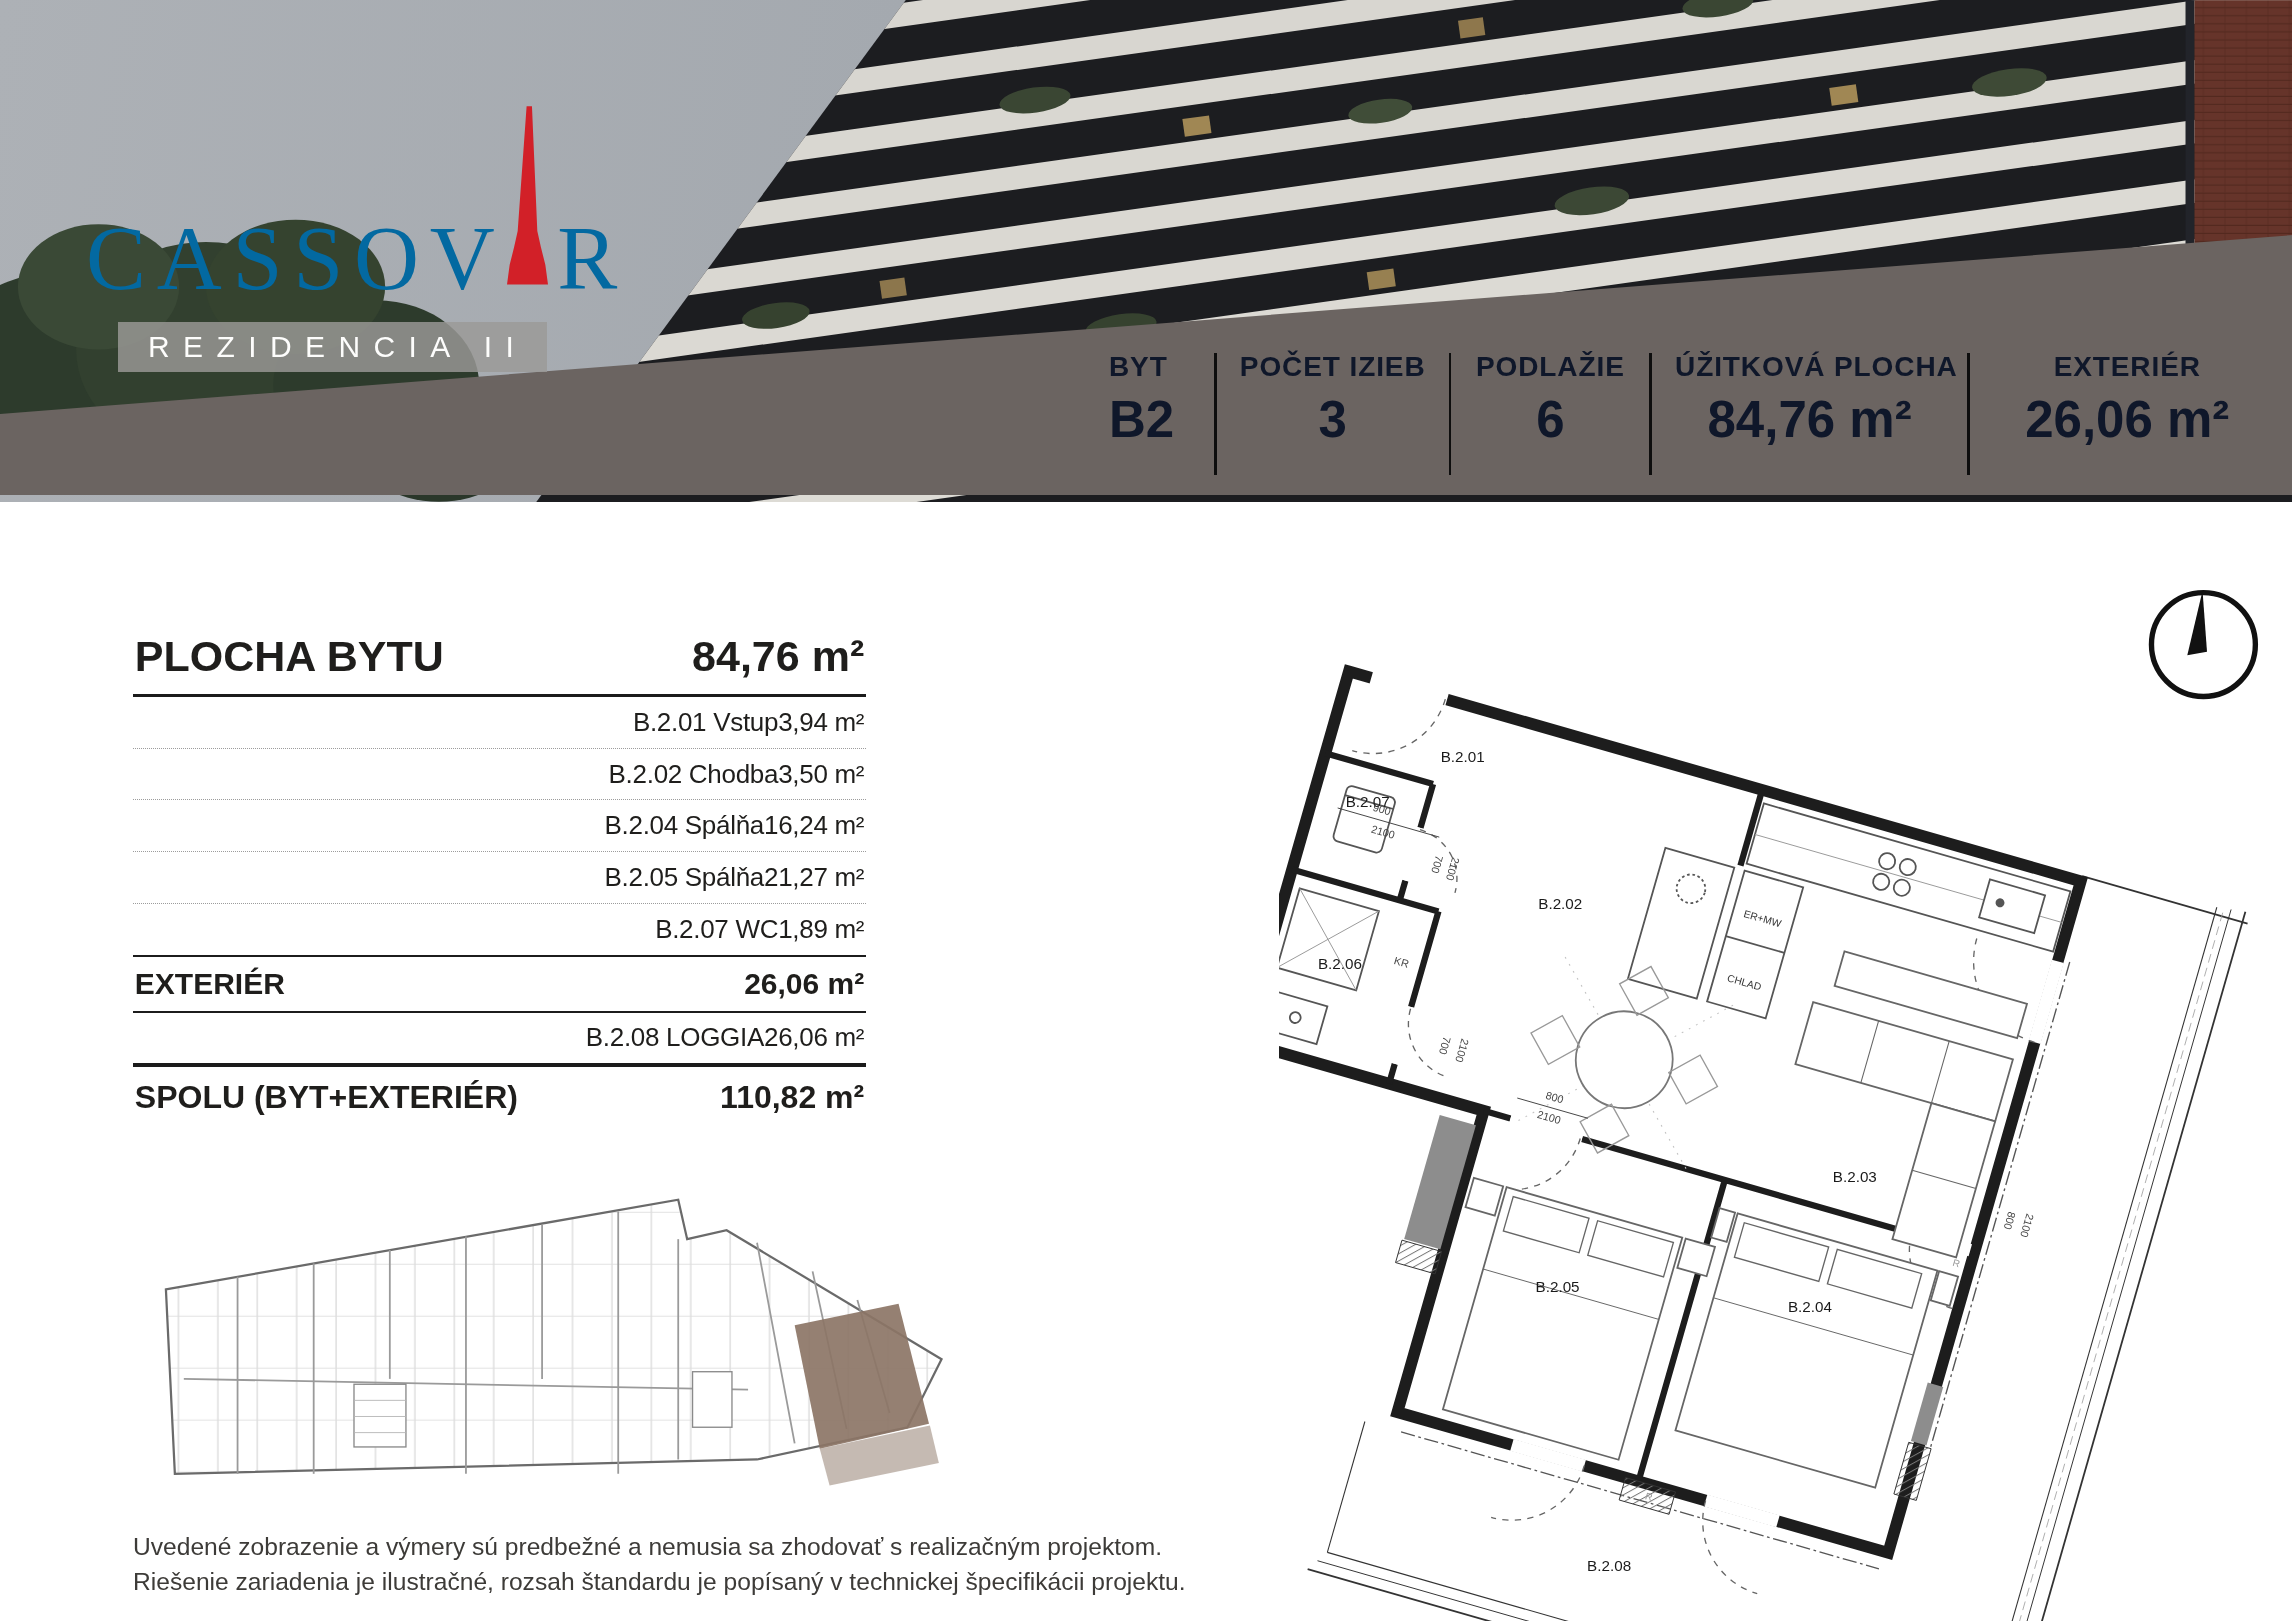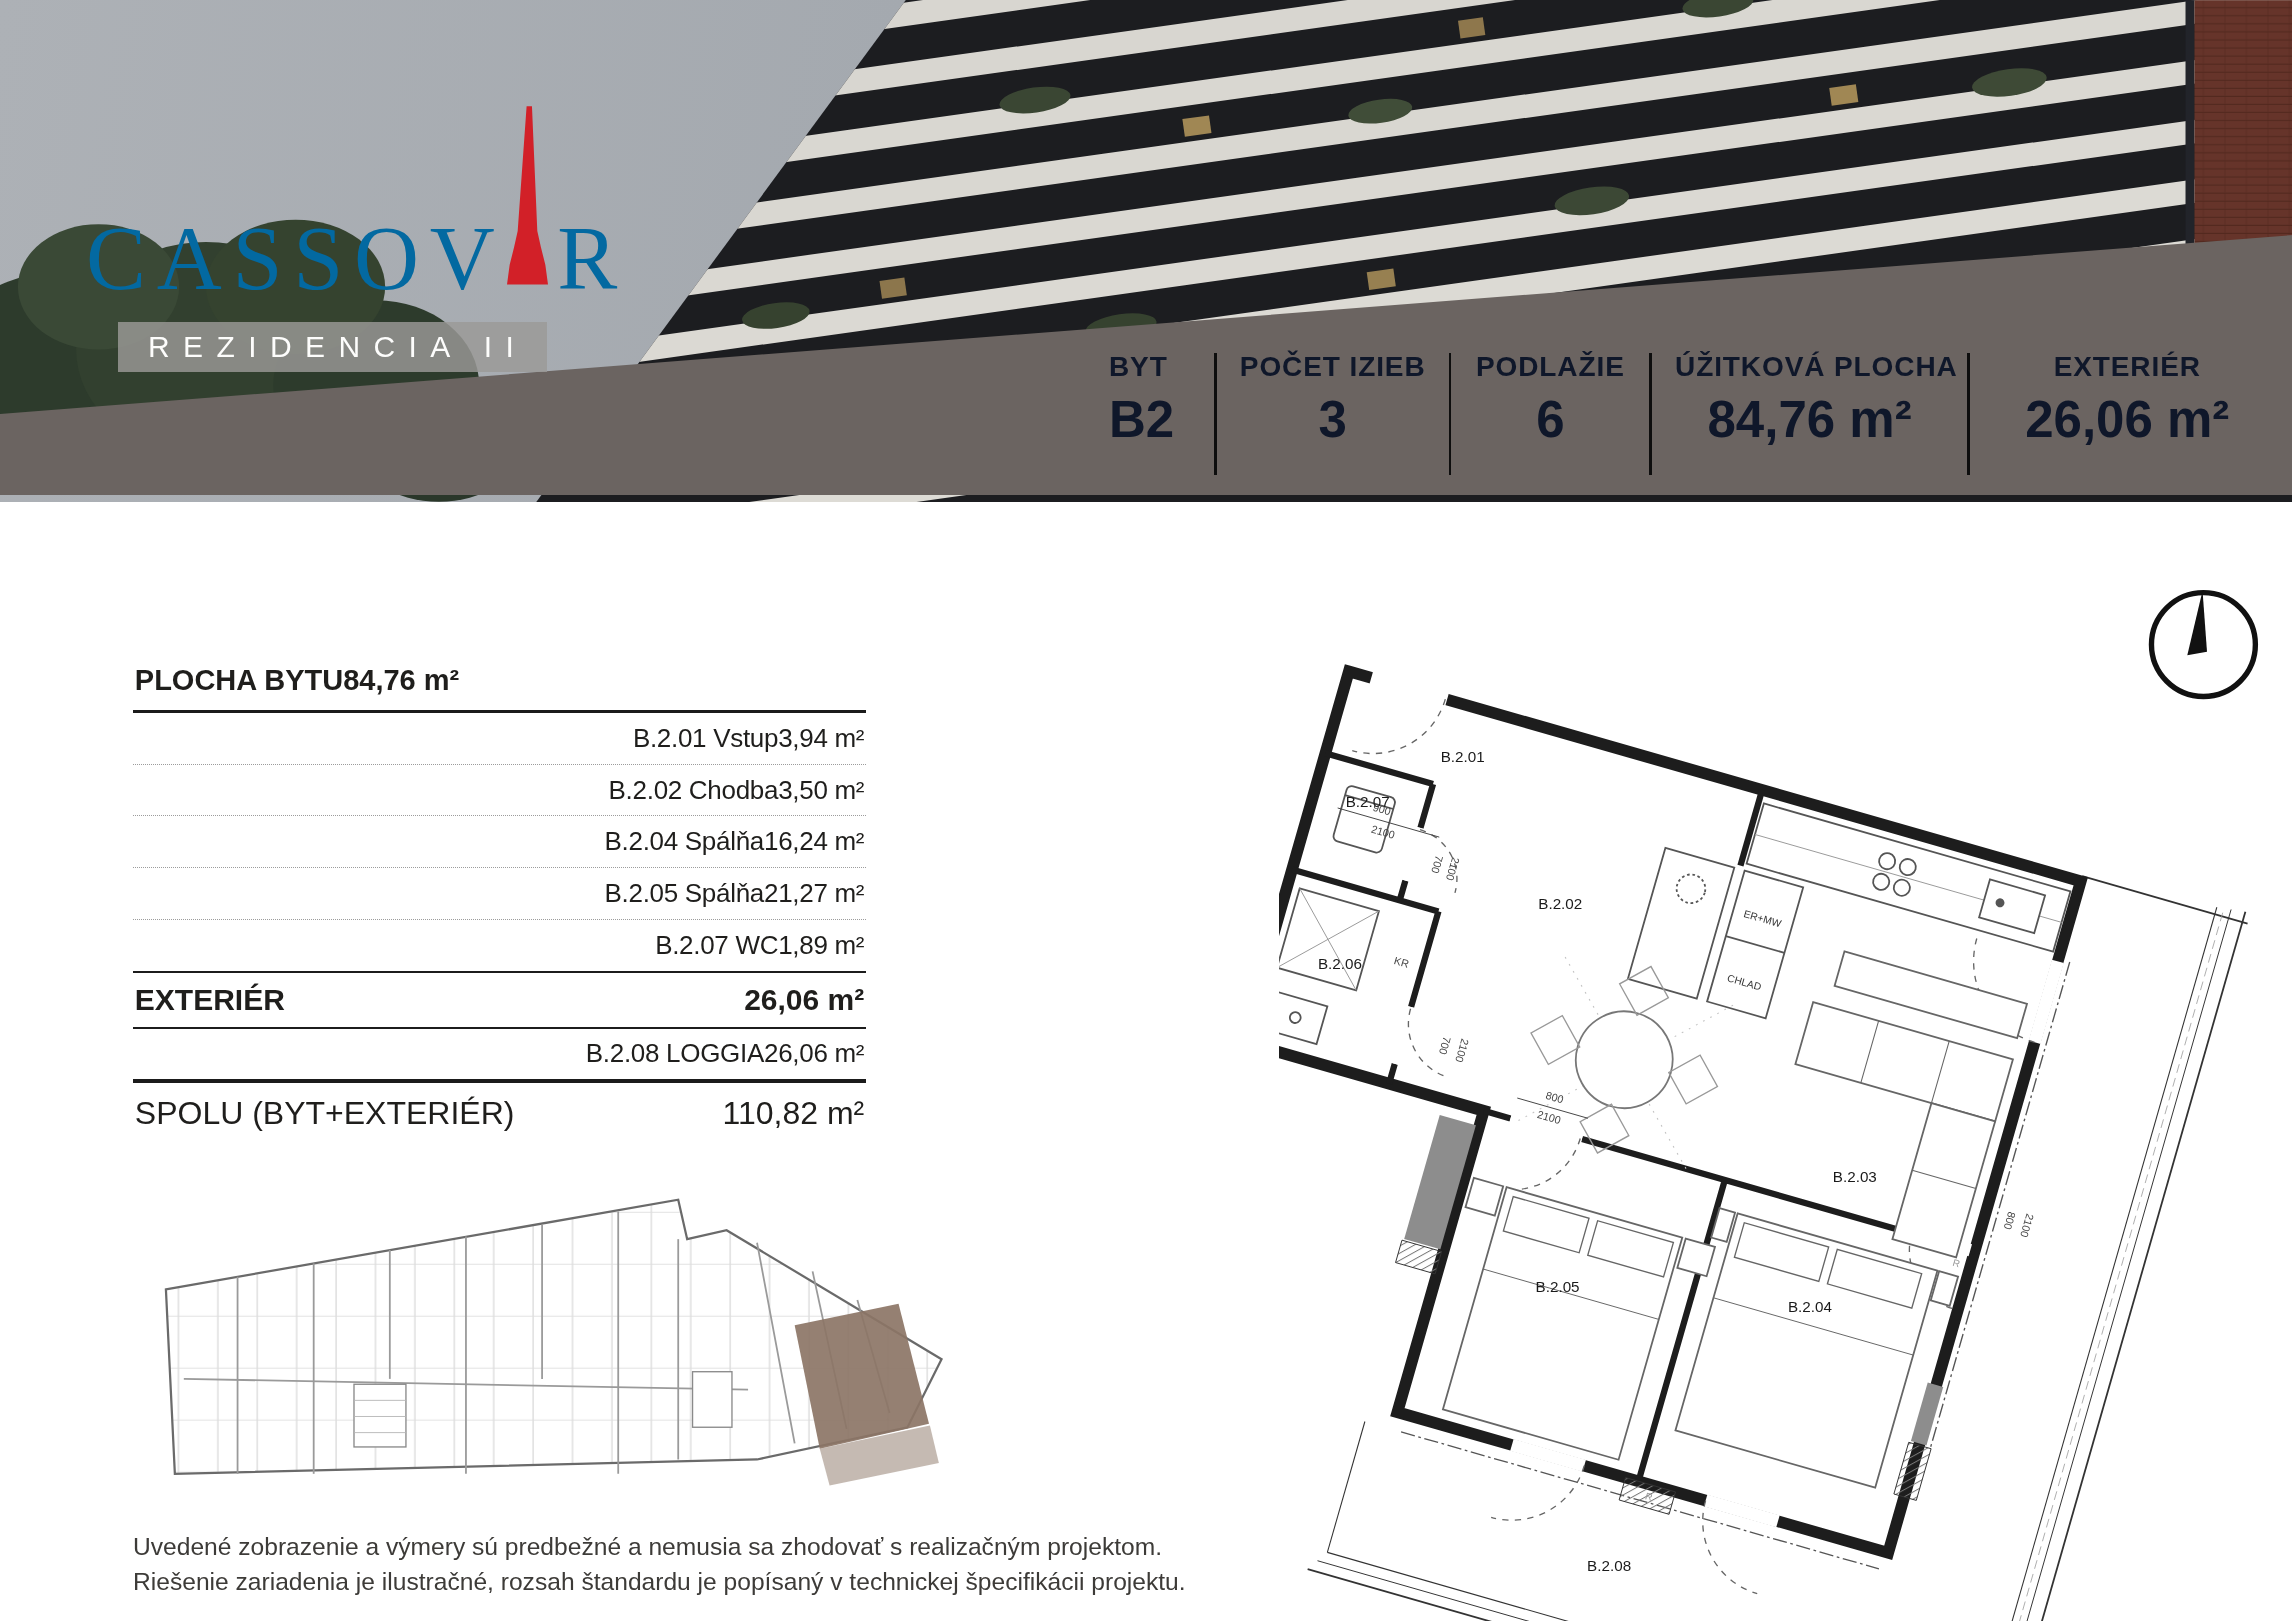--- a/index.html
+++ b/index.html
@@ -21,28 +21,28 @@
   
   #logo{left:86px;top:106px;}
   .brand{display:flex;align-items:flex-end;color:#0369a1;
     font-family:"Liberation Serif","DejaVu Serif",serif;font-size:90px;line-height:1;
     letter-spacing:10.7px;font-weight:400;}
   .brand svg{margin:0 9px 14.3px 1.8px;display:block;}
   .tagline{display:inline-block;margin:18px 0 0 32px;background:rgba(155,154,151,0.82);
     color:#fdfdfc;font-size:30px;letter-spacing:13.4px;padding:8px 19.7px 8px 30px;font-weight:400;}
   
   #table{left:133px;top:627px;width:733px;}
-  .t-head{display:flex;font-weight:700;font-size:29px;
-    padding:5.4px 1.8px 12.5px 1.8px;border-bottom:3.6px solid #1b1b1b;margin-top:32px;}
+  .t-head{display:flex;justify-content:space-between;font-weight:700;font-size:43px;
+    padding:5.4px 1.8px 12.5px 1.8px;border-bottom:3.6px solid #1b1b1b;}
   .t-row{display:flex;justify-content:flex-end;font-size:26px;padding:9.9px 1.8px 9.9px 1.8px;
     border-bottom:1.8px dotted #9c9c9c;letter-spacing:-0.3px;}
   .t-row.no-dot{border-bottom:none;}
   .t-ext{display:flex;justify-content:space-between;font-weight:700;font-size:30px;
     padding:9.9px 1.8px;border-top:2.7px solid #1c1c1c;border-bottom:2.7px solid #1c1c1c;}
-  .t-total{display:flex;justify-content:space-between;font-weight:400;font-size:32px;
+  .t-total{display:flex;justify-content:space-between;font-weight:700;font-size:32px;
     padding:11.6px 1.8px 5.4px 1.8px;border-top:4.5px solid #1b1b1b;}
   
   #disclaimer{left:133px;top:1530px;font-size:24.6px;line-height:1.42;color:#3d3b38;}
   
   #miniplan{left:130px;top:1189px;}
   #plan{left:1279px;top:571px;}
   svg text{font-family:"Liberation Sans","DejaVu Sans",sans-serif;}
   .room-lbl{font-size:17px;fill:#1b1b1b;}
   .dim{font-size:12px;fill:#444;}
   .appl{font-size:11.5px;fill:#333;}

